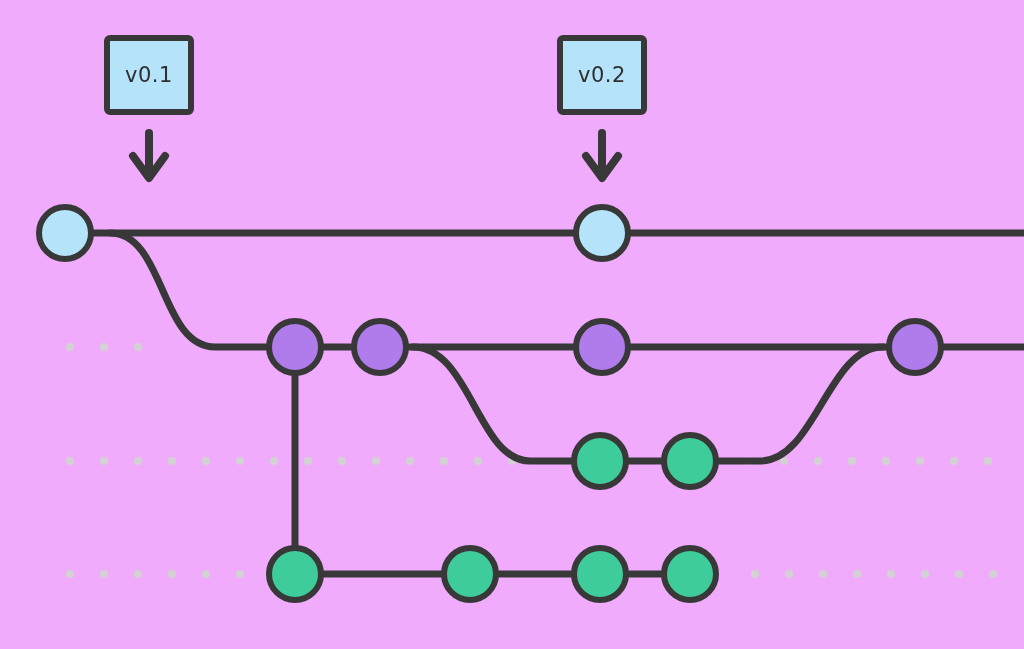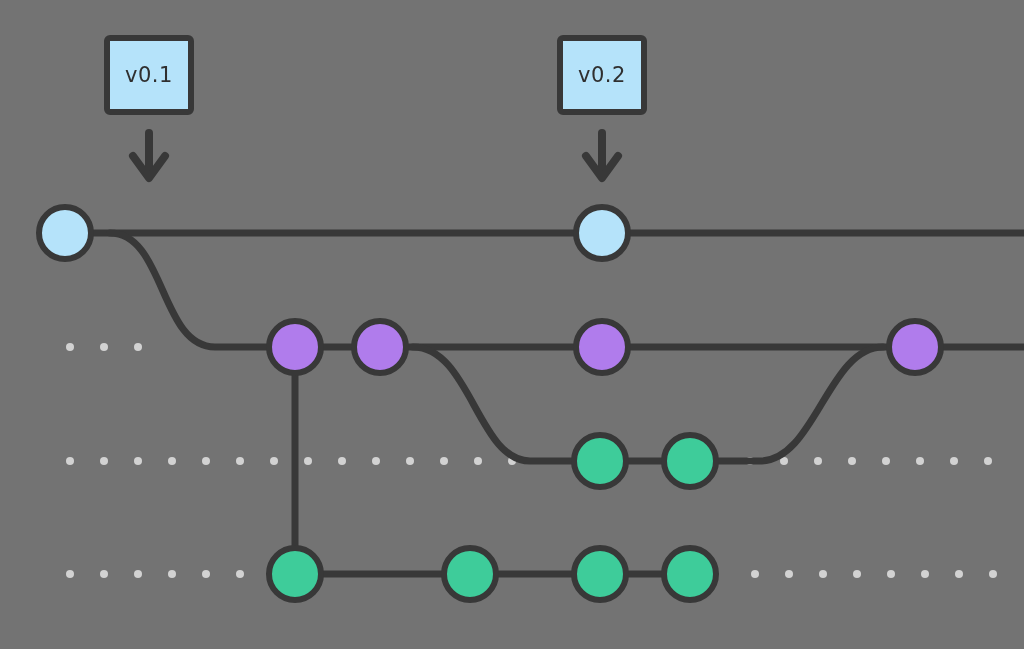--- a/index.html
+++ b/index.html
@@ -8,21 +8,21 @@
     padding: 0;
     background: #f4f4f4;
   }
   body {
     font-family: "DejaVu Sans", sans-serif;
   }
   #stage {
     position: relative;
     width: 1024px;
     height: 649px;
-    background: #737373;
+    background: #f0abfc;
     overflow: hidden;
   }
   #graph {
     position: absolute;
     left: 0;
     top: 0;
     width: 1024px;
     height: 649px;
     display: block;
   }

